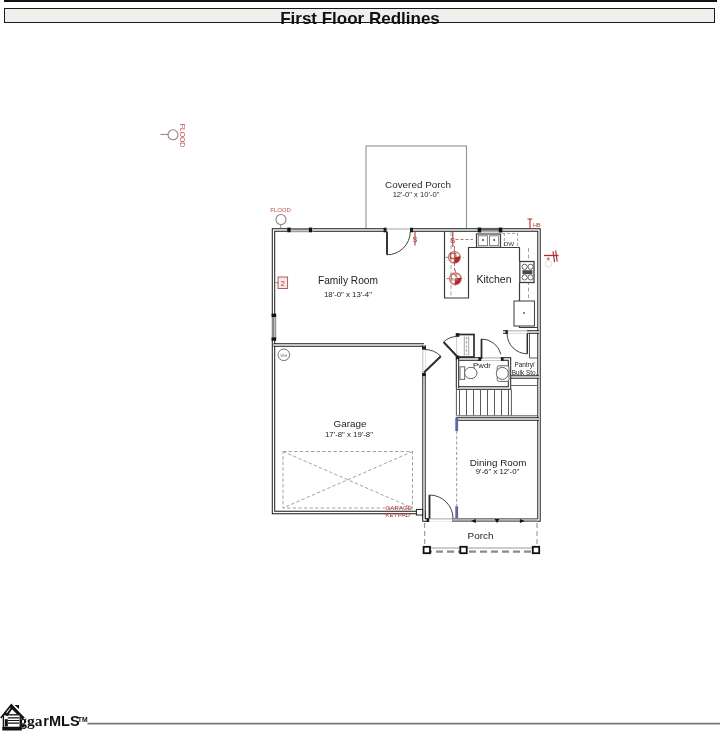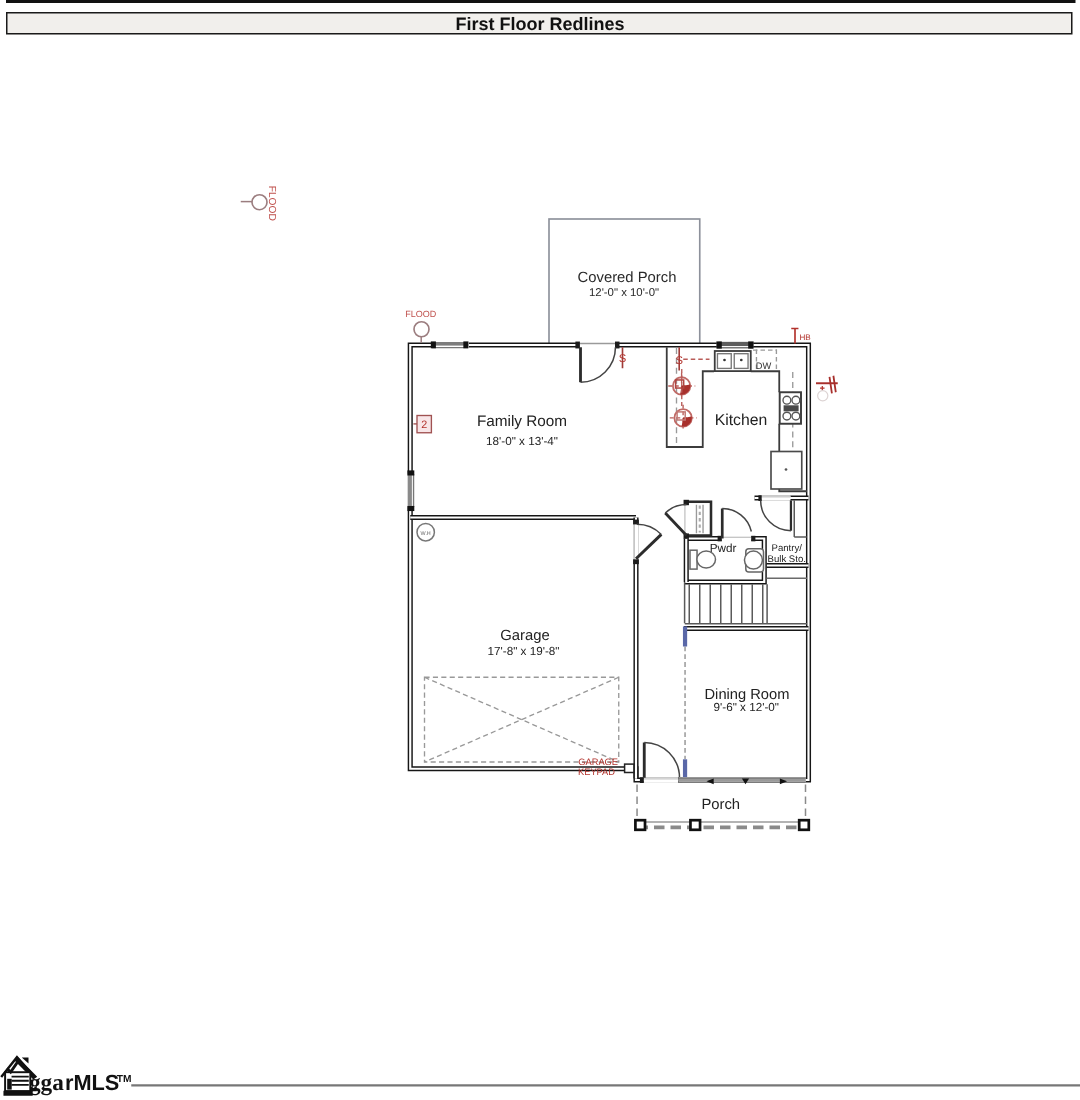--- a/index.html
+++ b/index.html
@@ -6,21 +6,21 @@
     font-family:"Liberation Sans",sans-serif;}
   .abs{position:absolute;}
 </style>
 </head>
 <body>
 
 <div class="abs" style="left:4px;top:0;width:713px;height:2.4px;background:#111;"></div>
 
 <div class="abs" style="left:3.5px;top:7.5px;width:709.8px;height:13.8px;background:#f1efec;border:1.6px solid #1a1a1a;"></div>
 
-<div class="abs" style="left:0;top:9px;width:720px;text-align:center;font-size:12px;font-weight:bold;color:#111;">First Floor Redlines</div>
+<div class="abs" style="left:0;top:9px;width:720px;text-align:center;font-size:17px;font-weight:bold;color:#111;">First Floor Redlines</div>
 
 <svg class="abs" style="left:0;top:0" width="720" height="733" viewBox="0 0 720 733" fill="none">
 
 <g>
   <rect x="366" y="146" width="100.5" height="84" fill="#fff" stroke="#8d919b" stroke-width="1.1"></rect>
   <text x="418" y="188.3" font-size="9.9" fill="#2a2a2a" text-anchor="middle" font-family="Liberation Sans">Covered Porch</text>
   <text x="416" y="197.3" font-size="7.6" fill="#2a2a2a" text-anchor="middle" font-family="Liberation Sans">12'-0" x 10'-0"</text>
 </g>
 
 <g>

